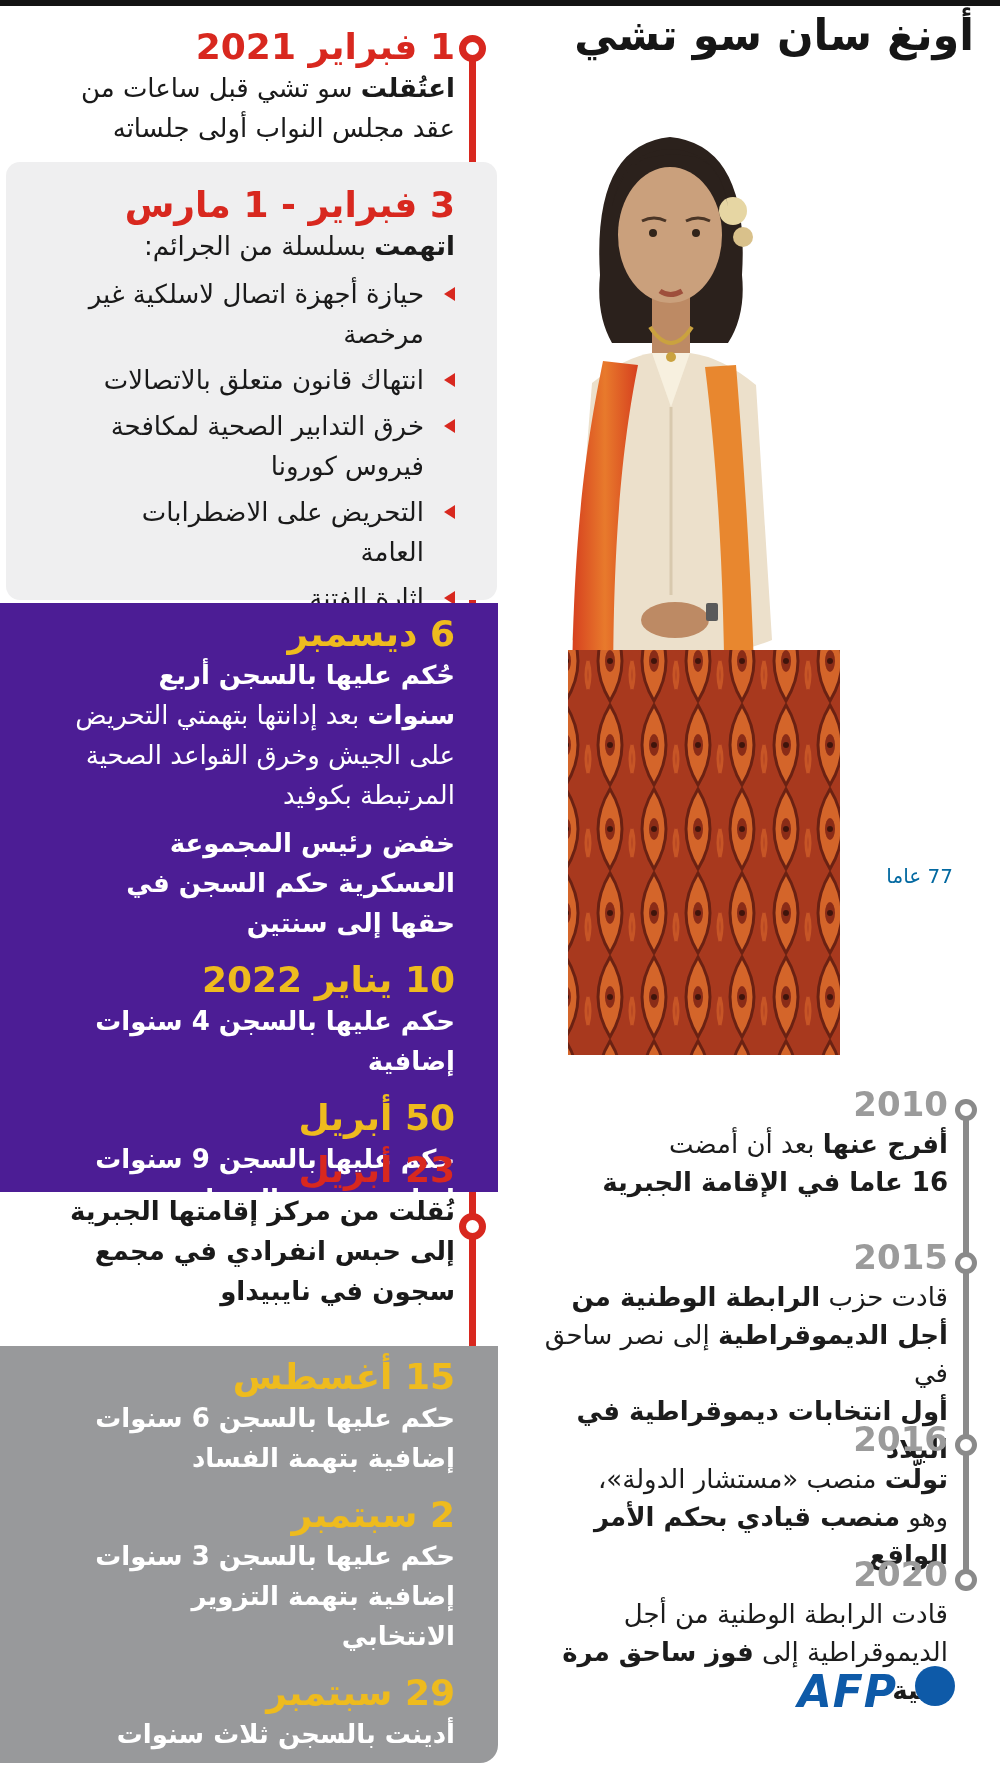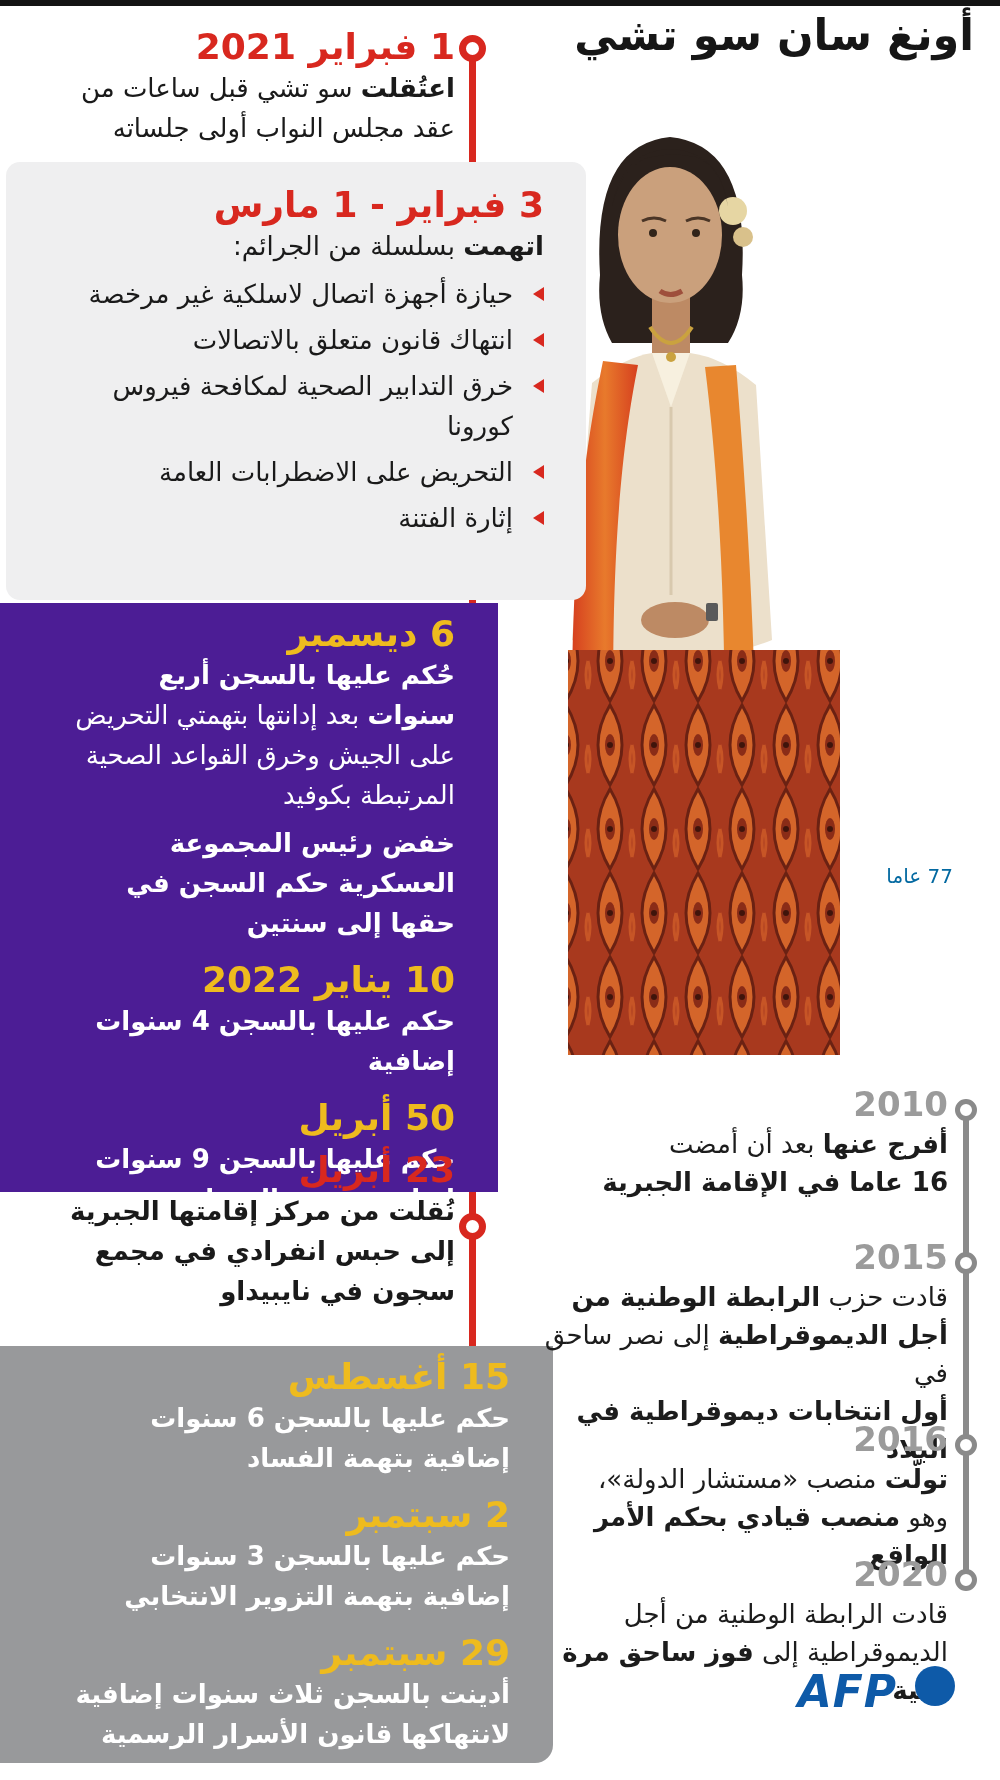--- a/index.html
+++ b/index.html
@@ -7,24 +7,24 @@
         font-family:"DejaVu Sans",sans-serif;color:#1a1a1a;}
   #topbar{position:absolute;top:0;left:0;width:1000px;height:6px;background:#141414;}
   #title{position:absolute;top:10px;right:26px;font-size:43px;font-weight:bold;color:#161616;direction:rtl;}
 
   
   #red-line{position:absolute;left:469px;top:48px;width:7px;height:1600px;background:#d8281f;}
   .dot-red{position:absolute;left:459px;width:27px;height:27px;border-radius:50%;
            background:#fff;border:7px solid #d8281f;box-sizing:border-box;}
   .tl-section{position:absolute;box-sizing:border-box;}
   #sec0{top:20px;left:0;width:455px;}
-  #sec1{top:162px;left:6px;width:580px;height:438px;background:#efeff0;border-radius:14px;}
+  #sec1{top:162px;left:6px;width:491px;height:438px;background:#efeff0;border-radius:14px;}
   #sec2{top:603px;left:0;width:498px;height:589px;background:#4c1d95;}
   #sec3{top:1143px;left:0;width:455px;}
-  #sec4{top:1346px;left:0;width:553px;height:417px;background:#98999b;border-radius:0 0 18px 0;}
+  #sec4{top:1346px;left:0;width:498px;height:417px;background:#98999b;border-radius:0 0 18px 0;}
   .sec-content{direction:rtl;text-align:right;}
   #sec0 .sec-content{padding:8px 0 0 60px;}
   #sec3 .sec-content{padding:8px 0 0 60px;}
   #sec1 .sec-content{padding:24px 42px 0 70px;}
   #sec2 .sec-content{padding:12px 43px 0 72px;}
   #sec4 .sec-content{padding:12px 43px 0 72px;}
   .t-date{font-size:36px;font-weight:bold;line-height:38px;margin-top:18px;}
   .sec-content .t-date:first-child{margin-top:0;}
   .c-red{color:#d8281f;}
   .c-yellow{color:#eebb1e;}

